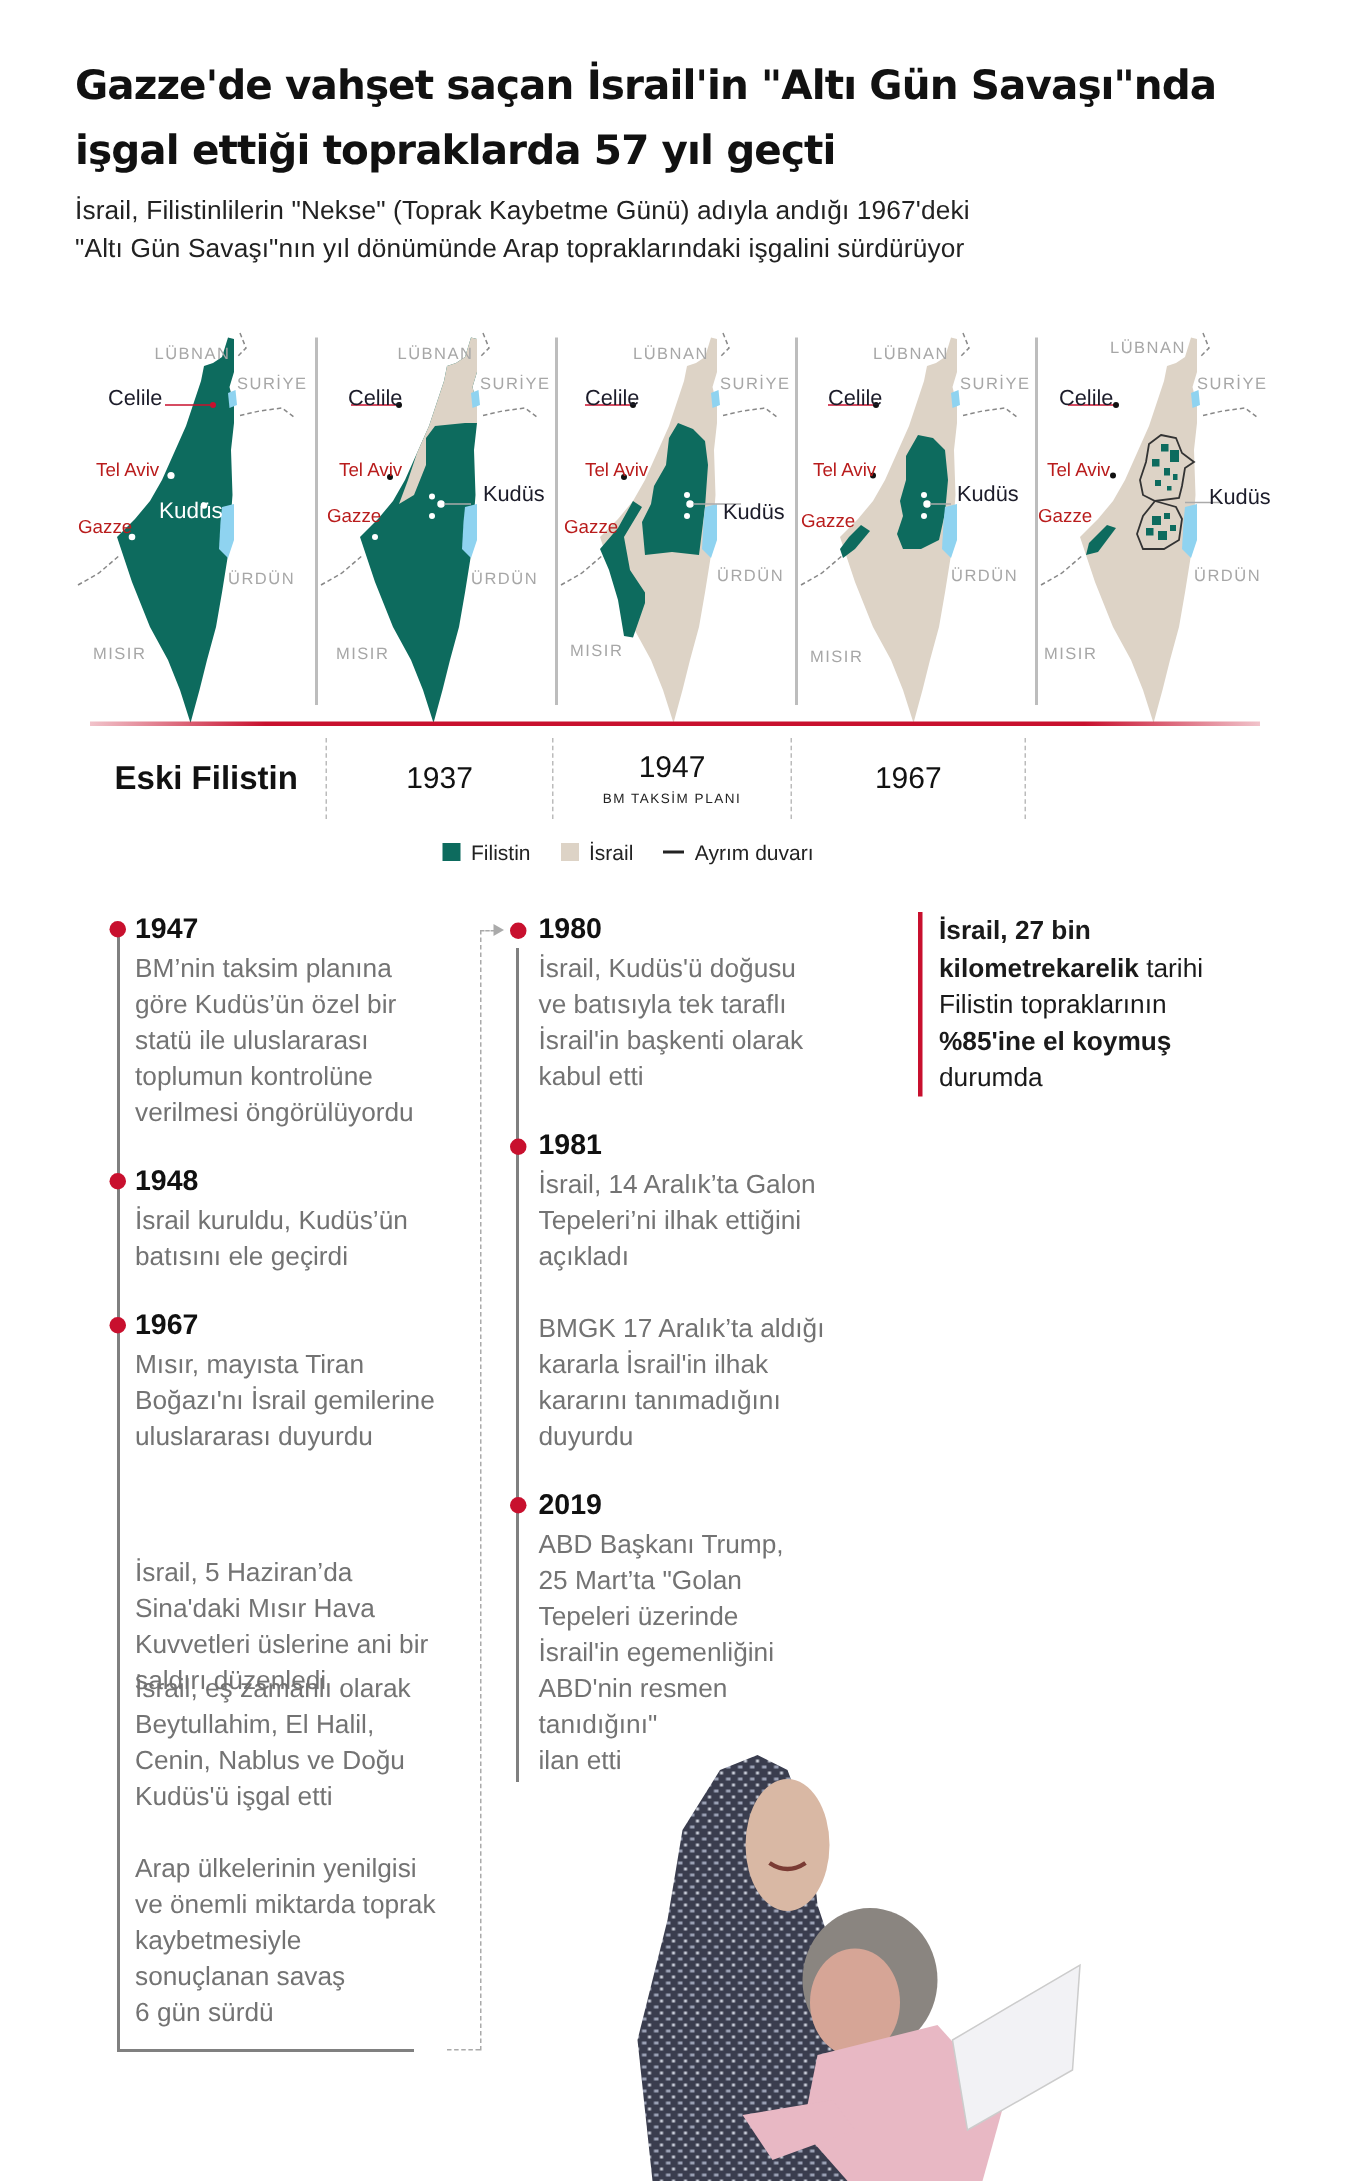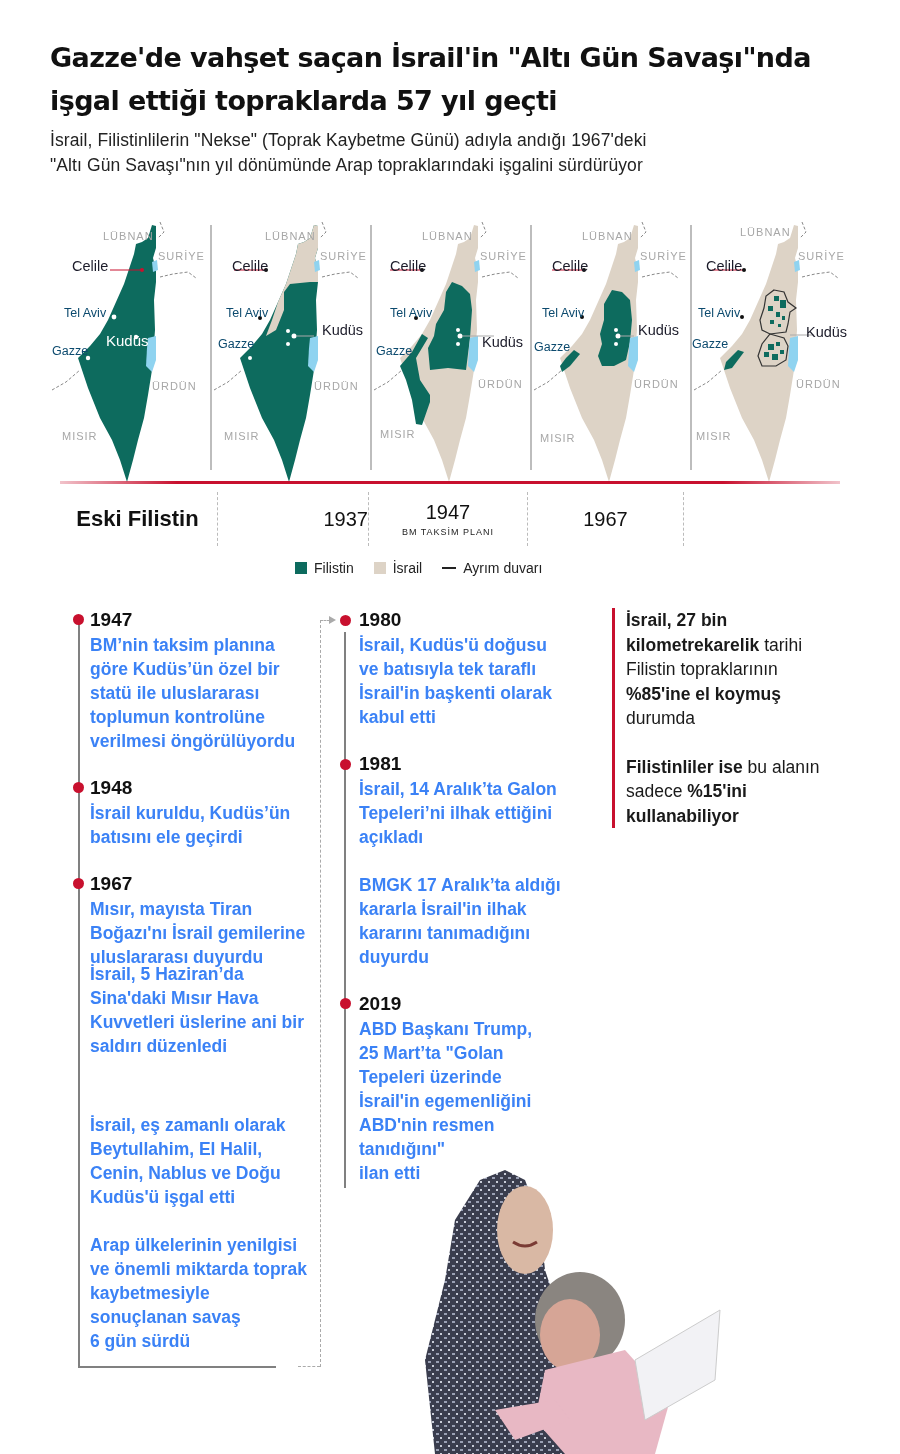--- a/index.html
+++ b/index.html
@@ -9,41 +9,41 @@
   .title { position: absolute; left: 50px; top: 36px; width: 820px; font-family: "DejaVu Sans", sans-serif; font-weight: bold; font-size: 27px; line-height: 43px; letter-spacing: -0.6px; color: #111; }
   .subtitle { position: absolute; left: 50px; top: 128px; width: 820px; font-family: "Liberation Sans", sans-serif; font-size: 17.5px; line-height: 25px; color: #222; letter-spacing: 0.1px; }
 
   .maps { position: absolute; left: 48px; top: 220px; width: 800px; height: 270px; }
   .map-panel { position: absolute; top: 0; height: 270px; width: 160px; }
   .map-sep { position: absolute; top: 5px; width: 2px; height: 245px; background: #bdbdbd; }
   .map-panel svg { position: absolute; left: 0; top: 0; width: 160px; height: 270px; }
   .lbl { position: absolute; font-family: "Liberation Sans", sans-serif; white-space: nowrap; }
   .lbl.country { font-size: 11px; color: #a7a7a7; letter-spacing: 1px; }
   .lbl.city { font-size: 14.5px; color: #1c1c2a; }
-  .lbl.city-sm { font-size: 12.5px; color: #0c4a6e; }
+  .lbl.city-sm { font-size: 12.5px; color: #b91c1c; }
   .lbl.city-white { color: #ffffff; font-size: 15px; }
 
   .red-rule { position: absolute; left: 60px; top: 481px; width: 780px; height: 3px; background: linear-gradient(to right, rgba(200,16,46,0.25), #c8102e 15%, #c8102e 85%, rgba(200,16,46,0.25)); }
 
   .periods { position: absolute; left: 60px; top: 490px; width: 780px; height: 58px; }
   .period { position: absolute; top: 0; height: 58px; text-align: center; display: flex; flex-direction: column; align-items: center; justify-content: center; }
   .period .yr { font-family: "Liberation Sans", sans-serif; font-size: 20px; color: #111; }
   .period .yr.bold { font-weight: bold; font-size: 22px; }
   .period .sub { font-size: 9px; letter-spacing: 1px; color: #222; margin-top: 3px; }
   .period-sep { position: absolute; top: 2px; height: 54px; border-left: 1px dashed #bbb; }
 
   .legend { position: absolute; left: 295px; top: 560px; display: flex; align-items: center; gap: 20px; font-size: 14px; color: #222; }
   .legend-item { display: flex; align-items: center; gap: 7px; }
   .sw { width: 12px; height: 12px; display: inline-block; }
   .sw-line { width: 14px; height: 2px; background: #222; display: inline-block; }
 
   .tl-line { position: absolute; background: #808080; width: 2px; }
   .dot { position: absolute; width: 11px; height: 11px; border-radius: 50%; background: #c8102e; }
   .tl-year { position: absolute; font-weight: bold; font-size: 19px; color: #111; }
-  .tl-text { position: absolute; font-size: 17.5px; line-height: 24px; color: #3b82f6; font-weight: bold; }
+  .tl-text { position: absolute; font-size: 17.5px; line-height: 24px; color: #737373; }
 
   .stat-box { position: absolute; left: 612px; top: 608px; width: 240px; border-left: 3px solid #c8102e; padding-left: 11px; font-size: 17.5px; line-height: 24.5px; color: #1a1a1a; }
   .stat-box b { font-weight: bold; }
   .stat-box p + p { margin-top: 24px; }
 
   .photo { position: absolute; left: 395px; top: 1160px; width: 330px; height: 294px; }
 </style>
 </head>
 <body>
 
@@ -214,21 +214,21 @@
   </div>
 </div>
 
 <div class="red-rule"></div>
 
 <div class="periods">
   <div class="period" style="left:0; width:155px;">
     <span class="yr bold">Eski Filistin</span>
   </div>
   <div class="period-sep" style="left:157px;"></div>
-  <div class="period" style="left:158px; width:150px;align-items:flex-end;">
+  <div class="period" style="left:158px; width:150px;">
     <span class="yr">1937</span>
   </div>
   <div class="period-sep" style="left:308px;"></div>
   <div class="period" style="left:309px; width:158px;">
     <span class="yr">1947</span>
     <span class="sub">BM TAKSİM PLANI</span>
   </div>
   <div class="period-sep" style="left:467px;"></div>
   <div class="period" style="left:468px; width:155px;">
     <span class="yr">1967</span>
@@ -271,21 +271,21 @@
     <div>batısını ele geçirdi</div>
 </div>
 
 <div class="dot" style="left:73px; top:878px;"></div>
 <div class="tl-year" style="left:90px; top:873px;">1967</div>
 <div class="tl-text" style="left:90px; top:897px;">
   <div>Mısır, mayısta Tiran</div>
     <div>Boğazı'nı İsrail gemilerine</div>
     <div>uluslararası duyurdu</div>
 </div>
-<div class="tl-text" style="left:90px; top:962px;">
+<div class="tl-text" style="left:90px; top:1036px;">
   <div>İsrail, 5 Haziran’da</div>
     <div>Sina'daki Mısır Hava</div>
     <div>Kuvvetleri üslerine ani bir</div>
     <div>saldırı düzenledi</div>
 </div>
 <div class="tl-text" style="left:90px; top:1113px;">
   <div>İsrail, eş zamanlı olarak</div>
     <div>Beytullahim, El Halil,</div>
     <div>Cenin, Nablus ve Doğu</div>
     <div>Kudüs'ü işgal etti</div>
@@ -340,25 +340,20 @@
     <div>ilan etti</div>
 </div>
 
 <div class="stat-box">
   <p>
     <b>İsrail, 27 bin</b><br>
     <b>kilometrekarelik</b><span> tarihi</span><br>
     <span>Filistin topraklarının</span><br>
     <b>%85'ine el koymuş</b><br>
     <span>durumda</span>
-  </p>
-  <p>
-    <b>Filistinliler ise</b><span> bu alanın</span><br>
-    <span>sadece </span><b>%15'ini</b><br>
-    <b>kullanabiliyor</b>
   </p>
 </div>
 
 <div class="photo">
   <svg viewBox="0 0 330 294" width="330" height="294">
     <defs>
       <pattern id="scarf" width="8" height="8" patternUnits="userSpaceOnUse">
         <rect width="8" height="8" fill="#3a3d4e"></rect>
         <rect x="1" y="1" width="3" height="2" fill="#9aa0b4"></rect>
         <rect x="5" y="5" width="2" height="2" fill="#c8ccd8"></rect>

